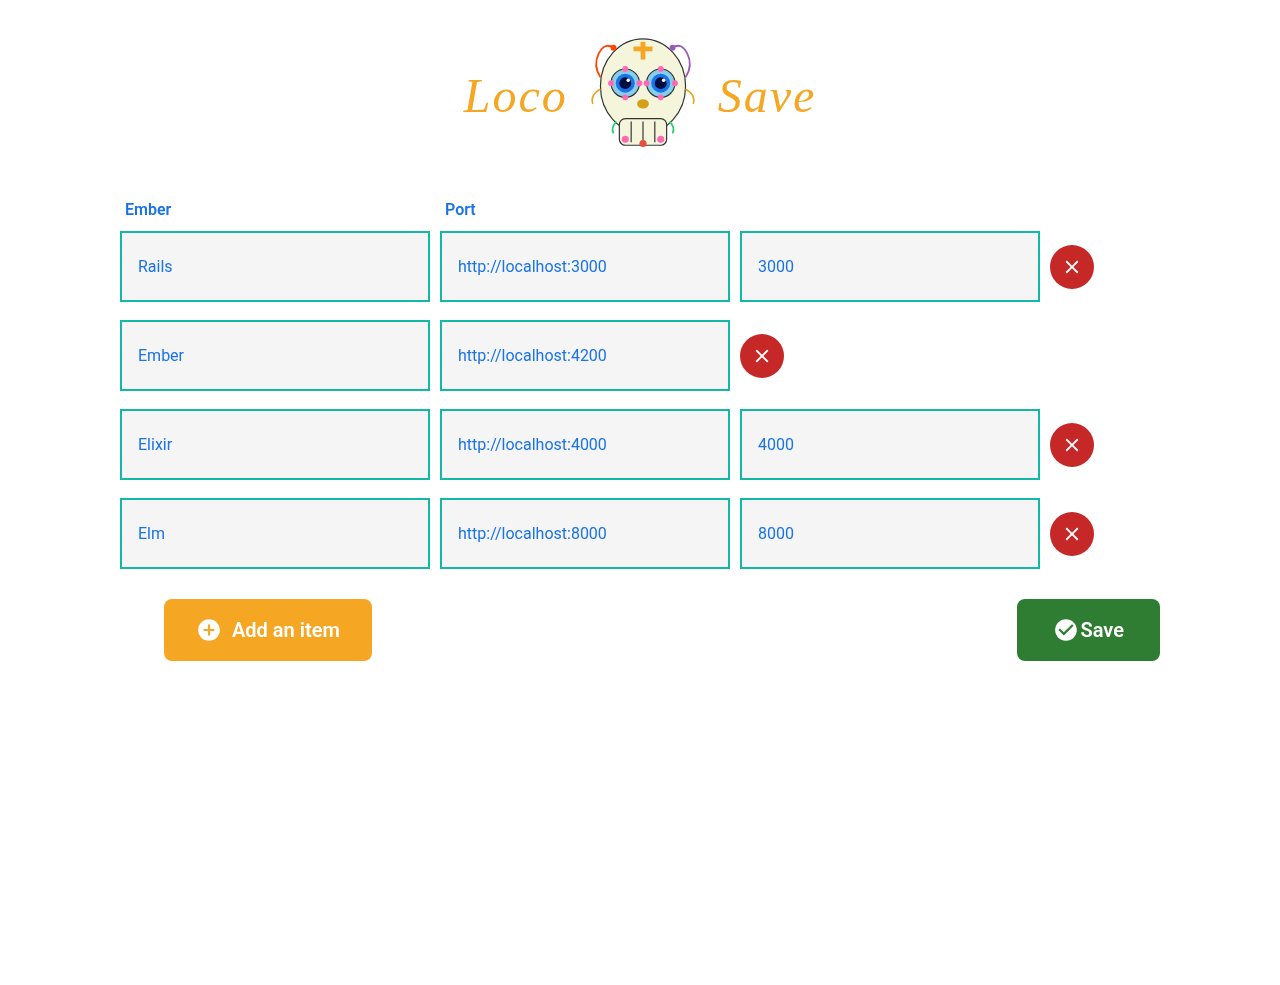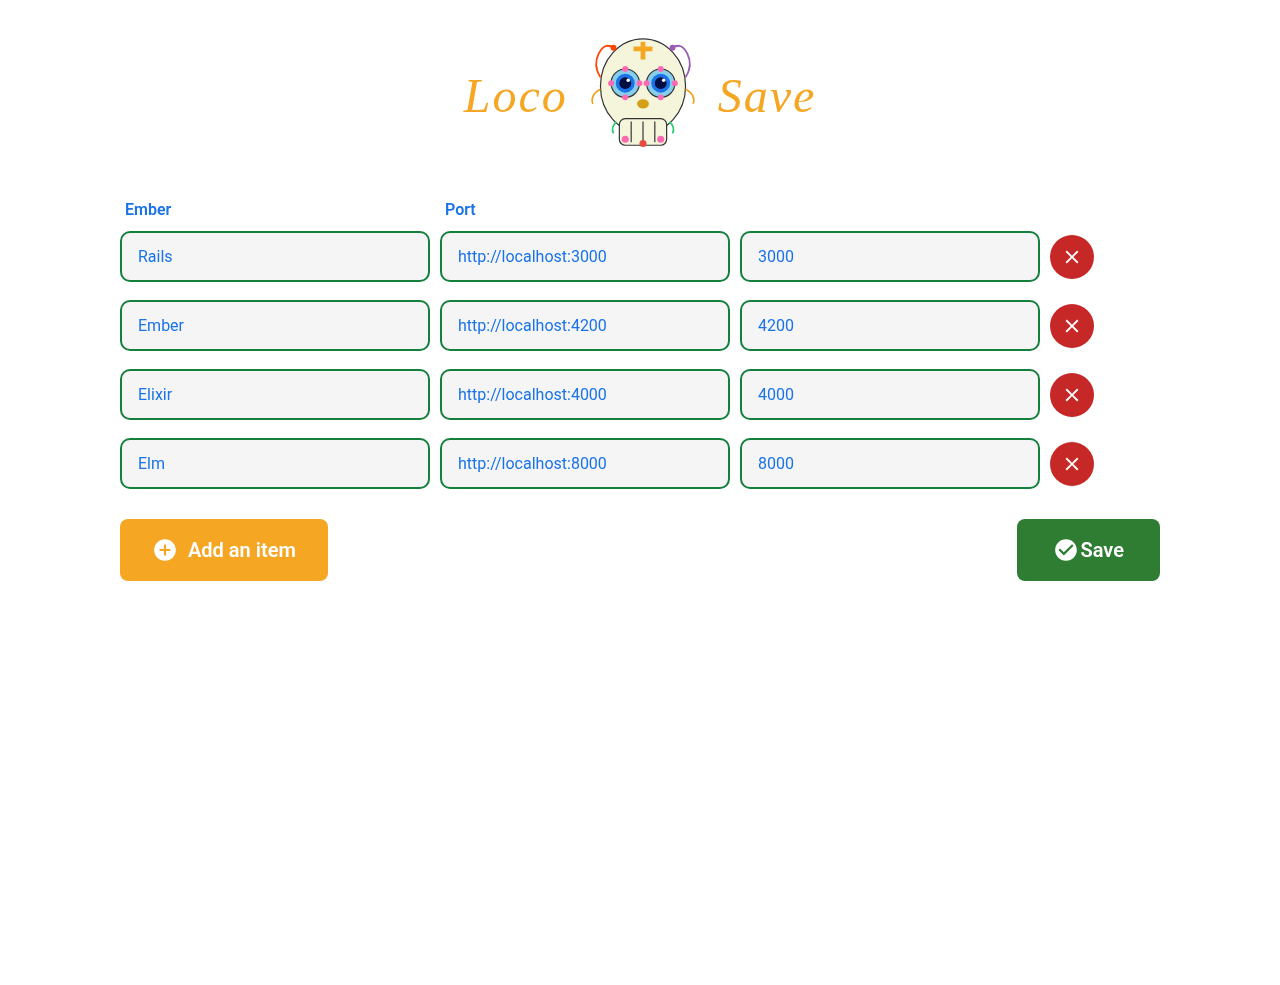--- a/index.html
+++ b/index.html
@@ -56,26 +56,26 @@
     .table-row {
       display: grid;
       grid-template-columns: 310px 290px 300px 60px;
       gap: 10px;
       align-items: center;
       margin-bottom: 18px;
     }
 
     .field-input {
       width: 100%;
-      padding: 14px 16px;
+      padding: 24px 16px;
       font-size: 16px;
       color: #1a73e8;
       background: #f5f5f5;
-      border: 2px solid #15803d;
-      border-radius: 10px;
+      border: 2px solid #14b8a6;
+      border-radius: 0;
       outline: none;
       font-family: inherit;
     }
 
     .delete-btn {
       width: 44px;
       height: 44px;
       border-radius: 50%;
       background: #c62828;
       border: none;
@@ -90,20 +90,21 @@
       width: 22px;
       height: 22px;
       fill: white;
     }
 
     .actions-row {
       display: flex;
       justify-content: space-between;
       align-items: flex-start;
       margin-top: 30px;
+      margin-left: 44px;
     }
 
     .add-btn {
       display: flex;
       align-items: center;
       gap: 10px;
       background: #f5a623;
       color: white;
       border: none;
       border-radius: 8px;
@@ -214,21 +215,20 @@
       <input class="field-input" type="text" value="3000" style="">
       <button class="delete-btn">
         <svg viewBox="0 0 24 24" xmlns="http://www.w3.org/2000/svg">
           <path d="M19 6.41L17.59 5 12 10.59 6.41 5 5 6.41 10.59 12 5 17.59 6.41 19 12 13.41 17.59 19 19 17.59 13.41 12z"></path>
         </svg>
       </button>
     </div>
       <div class="table-row">
       <input class="field-input" type="text" value="Ember" style="">
       <input class="field-input" type="text" value="http://localhost:4200" style="">
-      <input class="field-input" type="text" value="4200" style="">
       <button class="delete-btn">
         <svg viewBox="0 0 24 24" xmlns="http://www.w3.org/2000/svg">
           <path d="M19 6.41L17.59 5 12 10.59 6.41 5 5 6.41 10.59 12 5 17.59 6.41 19 12 13.41 17.59 19 19 17.59 13.41 12z"></path>
         </svg>
       </button>
     </div>
       <div class="table-row">
       <input class="field-input" type="text" value="Elixir" style="">
       <input class="field-input" type="text" value="http://localhost:4000" style="">
       <input class="field-input" type="text" value="4000" style="">

